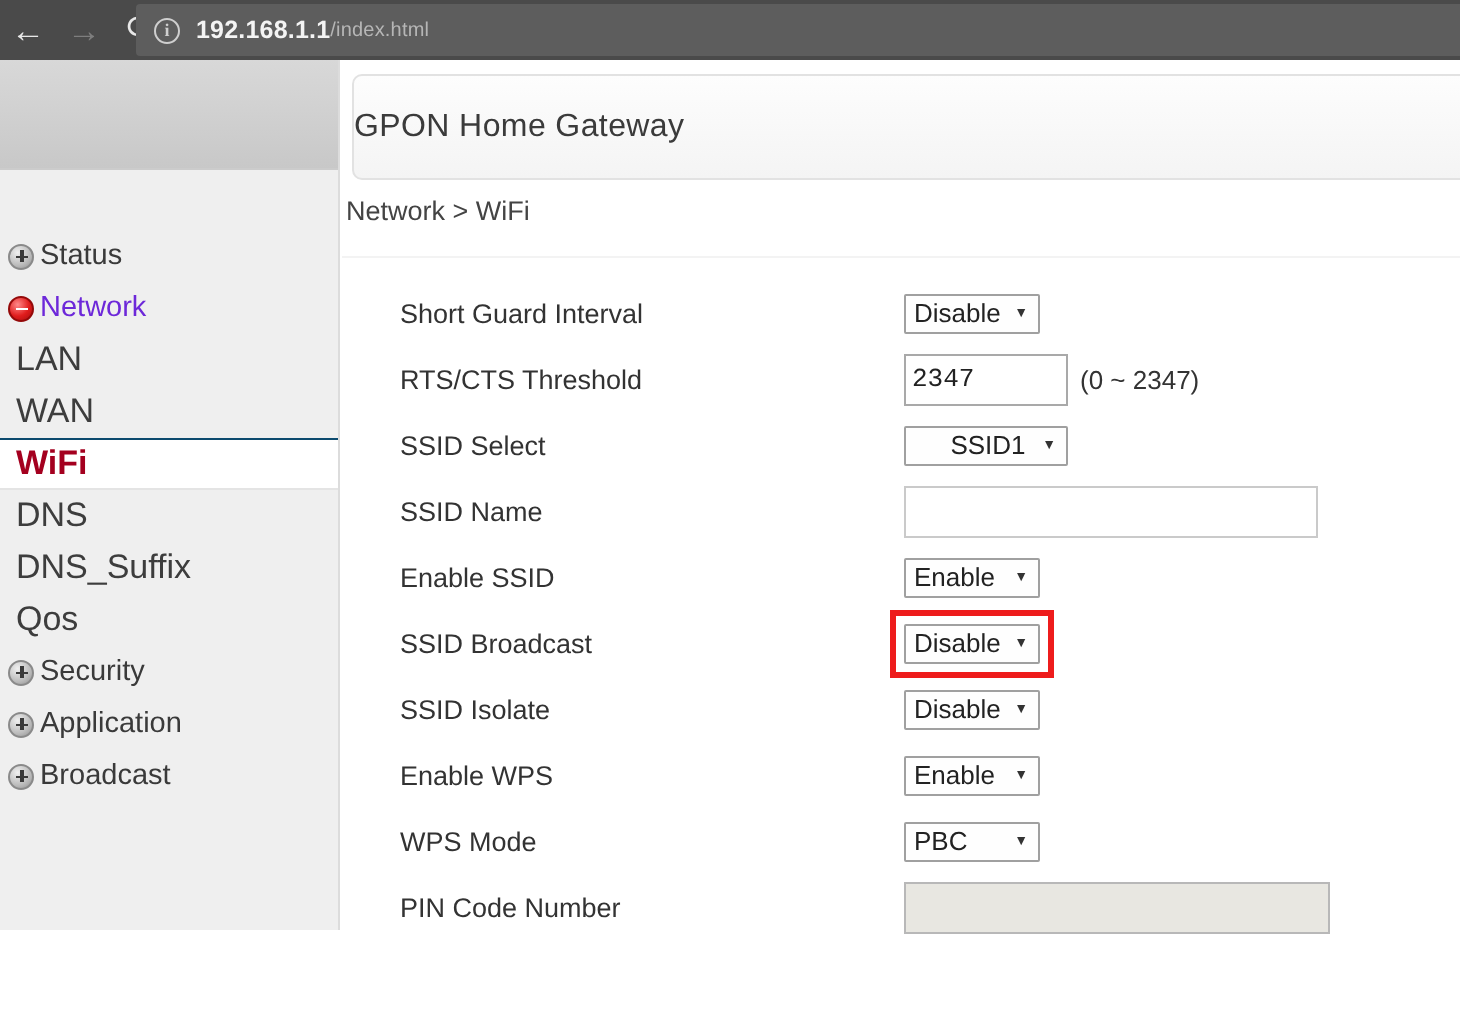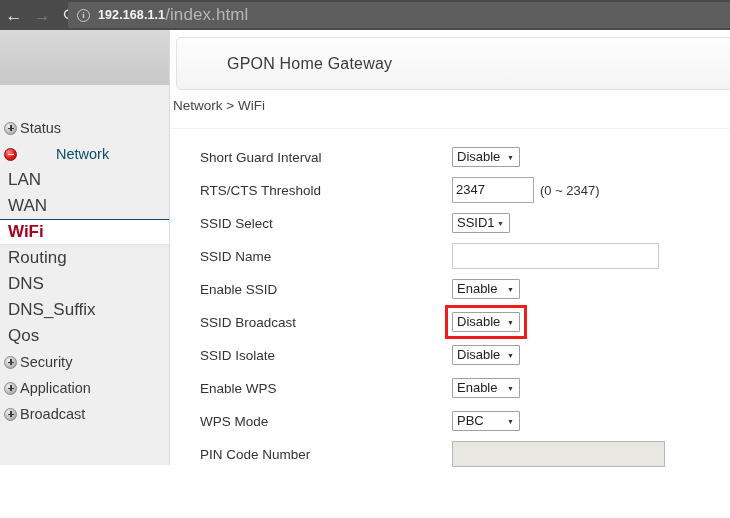--- a/index.html
+++ b/index.html
@@ -36,21 +36,21 @@
   }
   .info-icon {
     width:13px; height:13px; border-radius:50%;
     border:1.3px solid #cfcfcf;
     color:#cfcfcf; font-size:9px; line-height:11px;
     text-align:center; font-family:"Liberation Serif", serif;
     font-weight:bold;
     margin-right:8px; flex:none;
   }
   .url-host { color:#f4f4f4; font-size:12.5px; font-weight:bold; letter-spacing:.1px;}
-  .url-path { color:#b6b6b6; font-size:17px; letter-spacing:.1px;}
+  .url-path { color:#b6b6b6; font-size:10px; letter-spacing:.1px;}
 
   
   .sidebar {
     position:absolute; left:0; top:30px; width:170px; height:435px;
     background:#efefef;
     border-right:1px solid #dcdcdc;
   }
   .sidebar-top-band {
     position:absolute; left:0; top:0; width:169px; height:55px;
     background: linear-gradient(to bottom, #d8d8d8 0%, #d2d2d2 40%, #c8c8c8 100%);
@@ -60,21 +60,21 @@
     position:absolute; left:0; top:85px; width:169px;
   }
   .nav-item {
     height:26px; display:flex; align-items:center;
     padding-left:6px;
     font-size:14.5px; color:#3a3a3a;
     white-space:nowrap;
   }
   .nav-item.group { padding-left:4px; }
   .nav-item.child { padding-left:8px; font-size:17px; color:#3d3d3d; }
-  .nav-item.network-group { color:#0c4a6e;gap:36px; }
+  .nav-item.network-group { color:#6d28d9; }
   .nav-item.active {
     background:#ffffff;
     color:#a4001f; font-weight:bold;
     border-top:1px solid #0c4a6e;
     border-bottom:1px solid #e4e4e4;
   }
   .exp-icon {
     width:13px; height:13px; border-radius:50%;
     margin-right:3px; flex:none; position:relative;
     display:inline-block;
@@ -101,21 +101,20 @@
     background:#ffffff;
   }
   .title-panel {
     position:absolute; left:5px; top:7px; width:560px; height:53px;
     background: linear-gradient(to bottom, #fdfdfd 0%, #f4f4f4 100%);
     border:1px solid #e2e2e2;
     border-radius:5px;
     display:flex; align-items:center;
   }
   .title-text {
-    margin-left:50px;
     font-size:16px; color:#3b3b3b;
     letter-spacing:.2px;
   }
   .breadcrumb {
     position:absolute; left:2px; top:68px;
     font-size:13.5px; color:#444;
   }
   .hr {
     position:absolute; left:0px; top:98px; width:559px; height:1px;
     background:#e0e0e0;
@@ -146,24 +145,24 @@
     border-radius:1px;
     -webkit-appearance:none; -moz-appearance:none; appearance:none;
   }
   .selwrap { position:relative; display:inline-block; }
   .selwrap::after {
     content:"\25BC";
     position:absolute; right:6px; top:50%; transform:translateY(-50%);
     font-size:7px; color:#333; pointer-events:none;
   }
   .sel.w68 { width:68px; }
-  .sel.w66 { width:58px; }
+  .sel.w66 { width:82px;text-align:center; }
 
   input.txt {
-    font-family:Liberation Sans, sans-serif;
+    font-family:Liberation Mono, monospace;
     font-size:13px; color:#222;
     height:20px; padding:12px 3px;
     border:1px solid #a9a9a9;
     background:#ffffff;
     border-radius:0;
   }
   input.txt.w82 { width:82px; }
   input.wide {
     width:207px; height:19px;
     border:1px solid #cacaca;
@@ -218,23 +217,20 @@
         <div class="nav-item child">
           <span>LAN</span>
         </div>
         <div class="nav-item child">
           <span>WAN</span>
         </div>
         <div class="nav-item child active">
           <span>WiFi</span>
         </div>
         <div class="nav-item child">
-          <span>Routing</span>
-        </div>
-        <div class="nav-item child">
           <span>DNS</span>
         </div>
         <div class="nav-item child">
           <span>DNS_Suffix</span>
         </div>
         <div class="nav-item child">
           <span>Qos</span>
         </div>
         <div class="nav-item group">
           <span class="exp-icon plus"></span>

